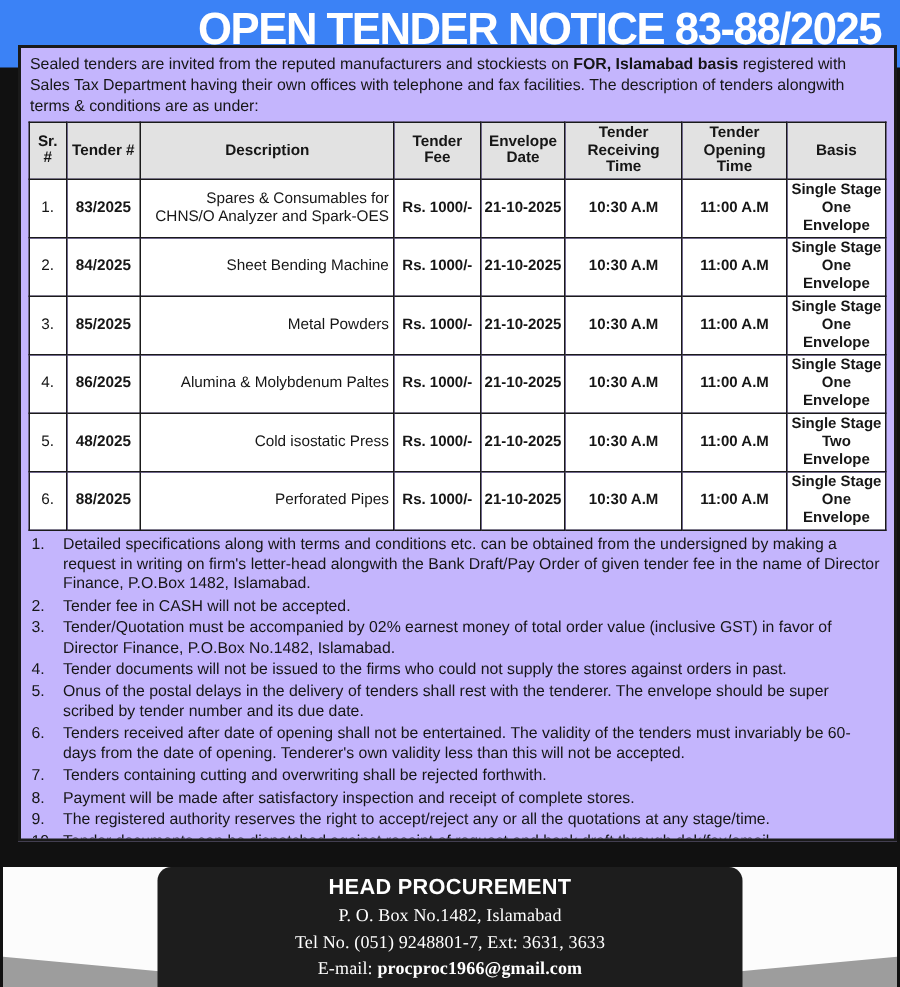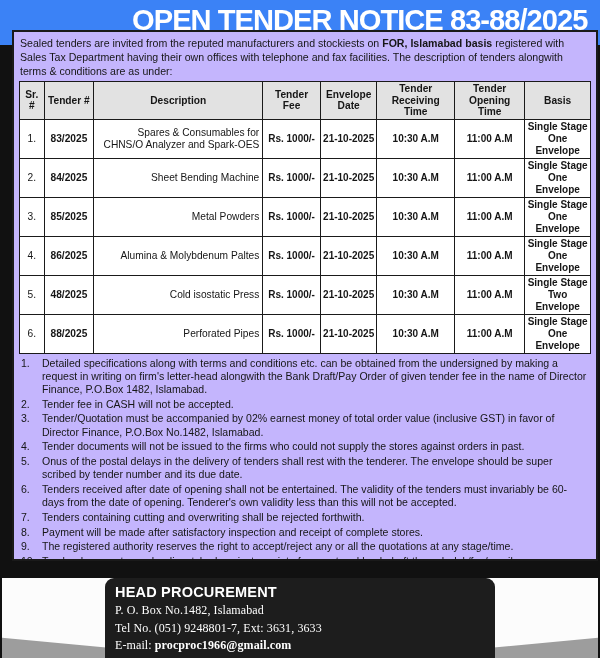--- a/index.html
+++ b/index.html
@@ -57,22 +57,22 @@
 
   
   .footer-strip {
     position:absolute; left:2px; right:2px; top:578px; bottom:0; background:#fcfcfc;
   }
   .scan-shadow { position:absolute; bottom:0; width:104px; height:22px; background:#9d9d9d; }
   .scan-shadow.left  { left:0;  clip-path:polygon(0 8%, 100% 52%, 100% 100%, 0 100%); }
   .scan-shadow.right { right:0; clip-path:polygon(0 52%, 100% 8%, 100% 100%, 0 100%); }
   .contact-box {
     position:absolute; left:50%; transform:translateX(-50%); top:0; bottom:0; width:390px;
-    background:#1d1d1d; border-radius:9px 9px 0 0; color:#fff; text-align:left;
-    padding-top:5px; box-sizing:border-box;padding-left:10px;
+    background:#1d1d1d; border-radius:9px 9px 0 0; color:#fff; text-align:center;
+    padding-top:5px; box-sizing:border-box;
   }
   .contact-heading { font-size:14.5px; font-weight:700; margin:1px 0 3px 0; letter-spacing:0.2px; }
   .contact-line { font-size:12px; margin:2.5px 0; font-weight:400; letter-spacing:0.1px;font-family:Liberation Serif, serif; }
   .contact-line b { font-weight:700; }
 </style>
 </head>
 <body>
 
 <div class="page">
 

